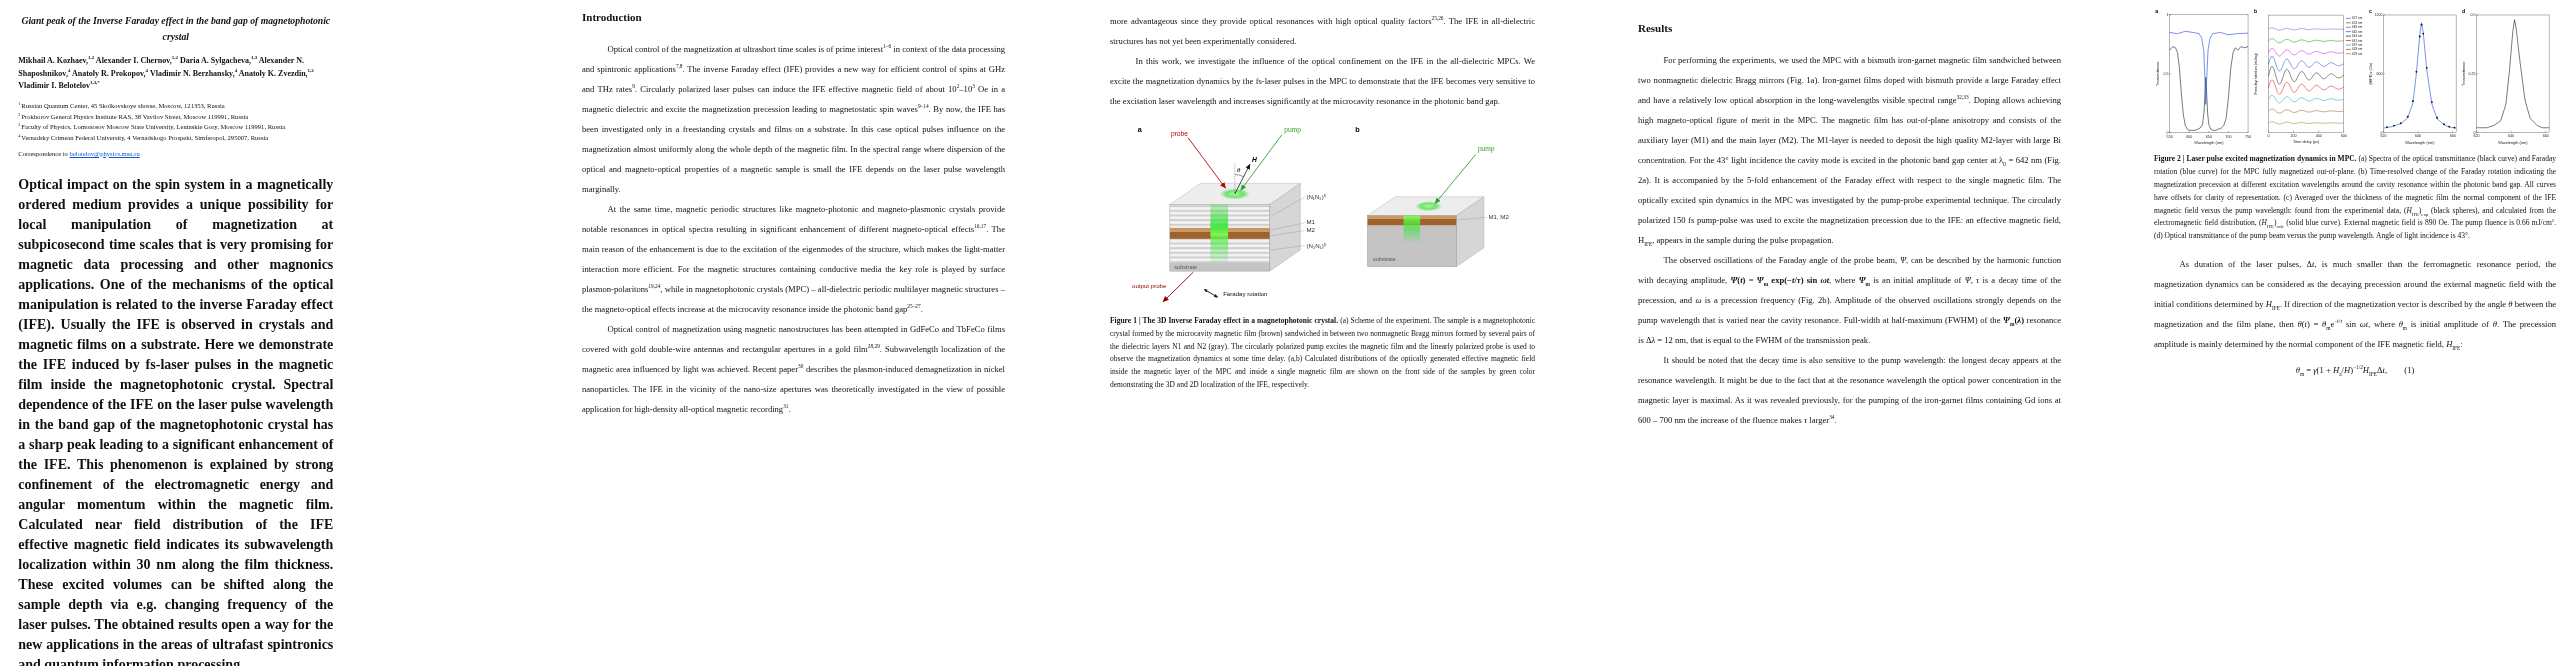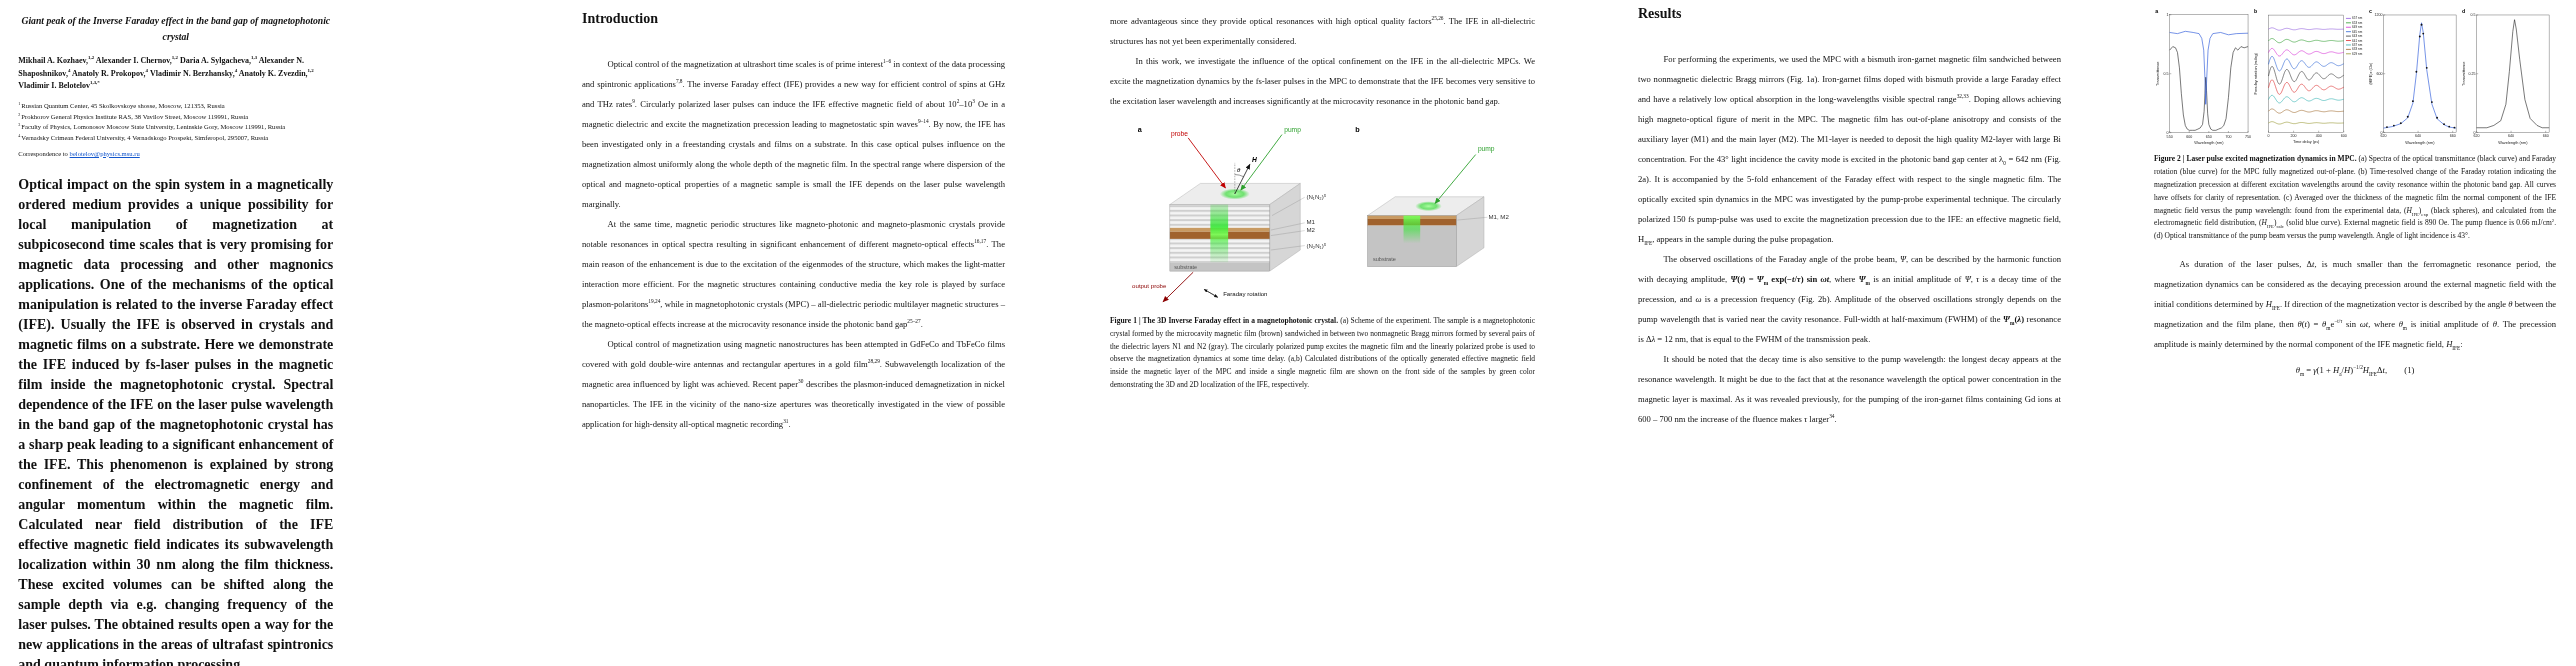--- a/index.html
+++ b/index.html
@@ -2,29 +2,29 @@
 <html style="font-size:9px"><head>
 <meta charset="utf-8">
 <style>
   *{box-sizing:border-box;margin:0;padding:0}
   html,body{width:2576px;height:667px}
   body{font-family:"Liberation Serif","DejaVu Serif",serif;background:#ffffff;color:#111;position:relative;overflow:hidden}
   .col{position:absolute;top:0;height:658px}
   #col1{left:18.3px;width:315px;padding-top:13.3px}
   #col2{left:582px;width:423px;padding-top:11px}
   #col3{left:1110px;width:425px;padding-top:11px}
-  #col4{left:1638px;width:423px;padding-top:6px}
+  #col4{left:1638px;width:423px;padding-top:22px}
   #col5{left:2154px;width:402px;padding-top:6.7px}
   .title{font-size:9.7px;font-weight:bold;font-style:italic;text-align:center;line-height:16px;margin-bottom:10px}
   .authors{font-size:8px;font-weight:bold;line-height:12.2px;margin-bottom:9px;text-align:left}
   .affil{font-size:6.6px;line-height:10.6px}
   .correspondence{font-size:6.6px;line-height:10.6px;margin-top:5.6px;margin-bottom:15.6px}
   a.email{color:#1155cc;text-decoration:underline;cursor:pointer}
   .abstract{font-size:14px;font-weight:bold;text-align:justify;line-height:20px}
-  h2.sec{font-size:14px;font-weight:bold;margin-bottom:27px}
+  h2.sec{font-size:11px;font-weight:bold;margin-bottom:16px}
   p.body{font-size:8.6px;line-height:20px;text-align:justify}
   p.indent{text-indent:25.6px}
   figure{margin:0}
   .caption{font-size:7.5px;line-height:12.8px;text-align:justify}
   sup{font-size:0.62em;vertical-align:super;line-height:0}
   sub{font-size:0.62em;vertical-align:sub;line-height:0}
   .fig1-wrap{margin:10px 0 6.7px 0;text-align:center}
   .fig2-row{display:flex;gap:1.1px;align-items:flex-start;margin-bottom:7.8px}
   .equation{font-size:8.6px;text-align:center;margin-top:11px}
   svg text{font-family:"Liberation Sans","DejaVu Sans",sans-serif}

